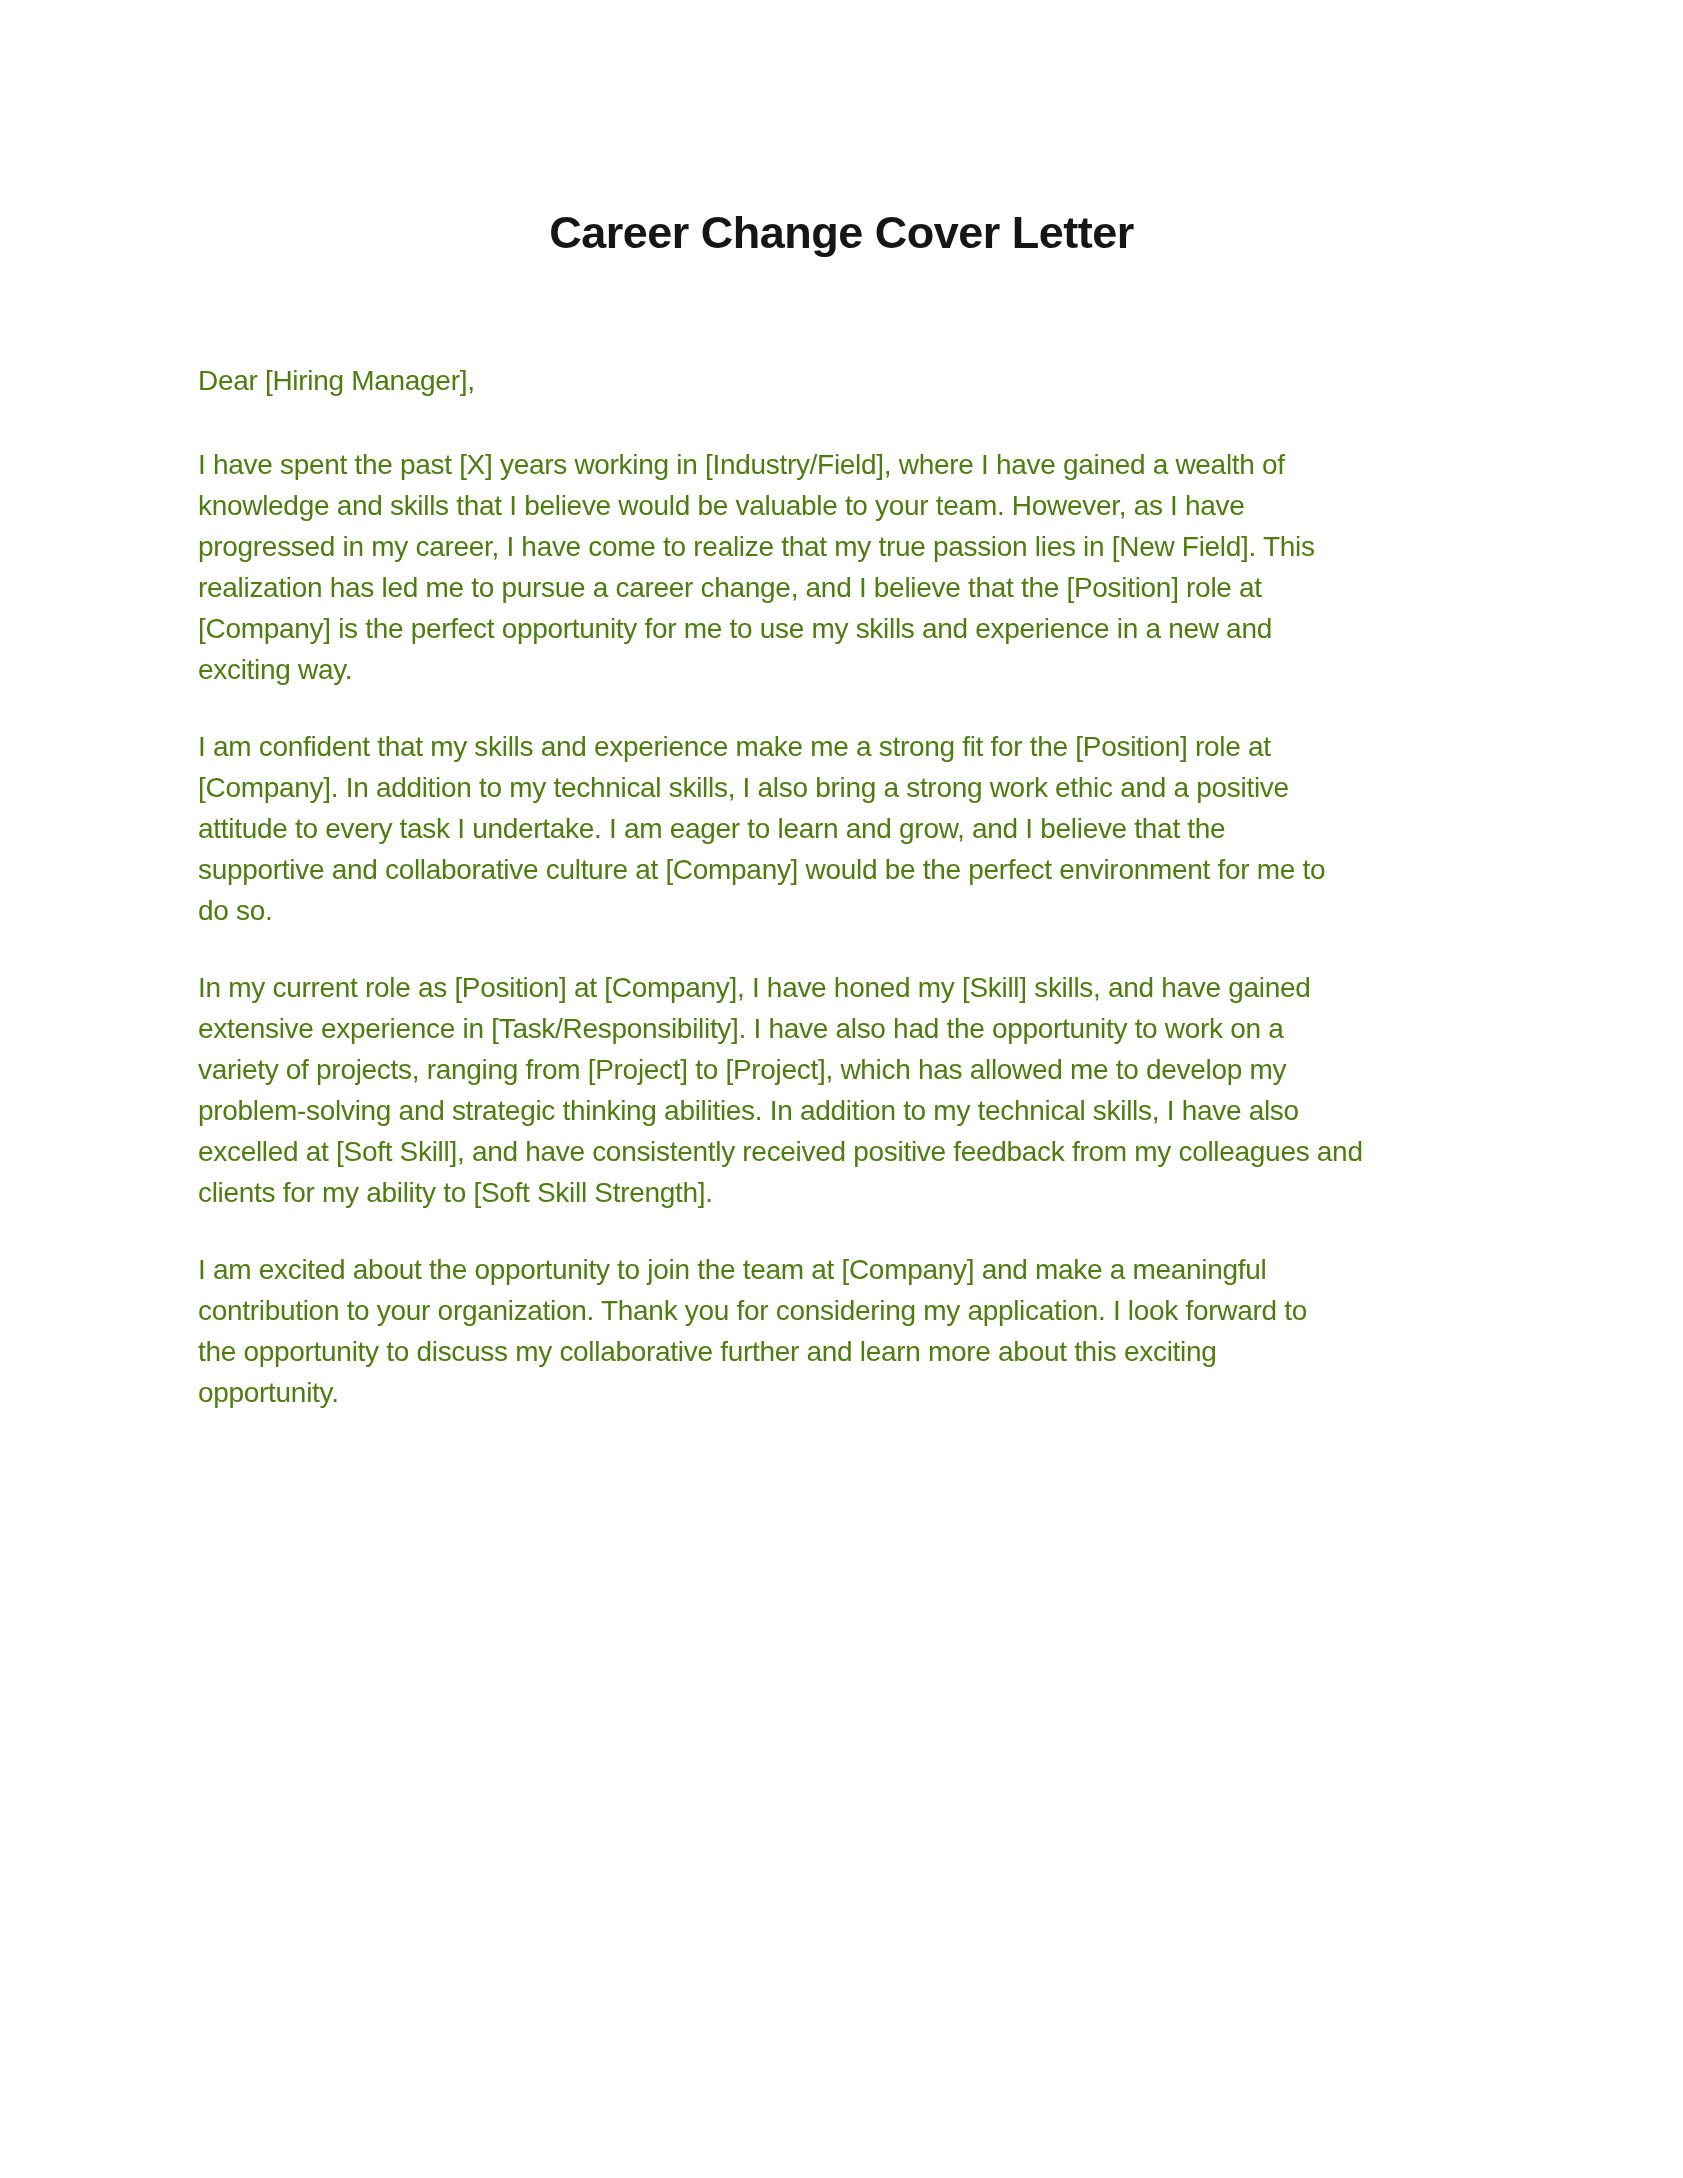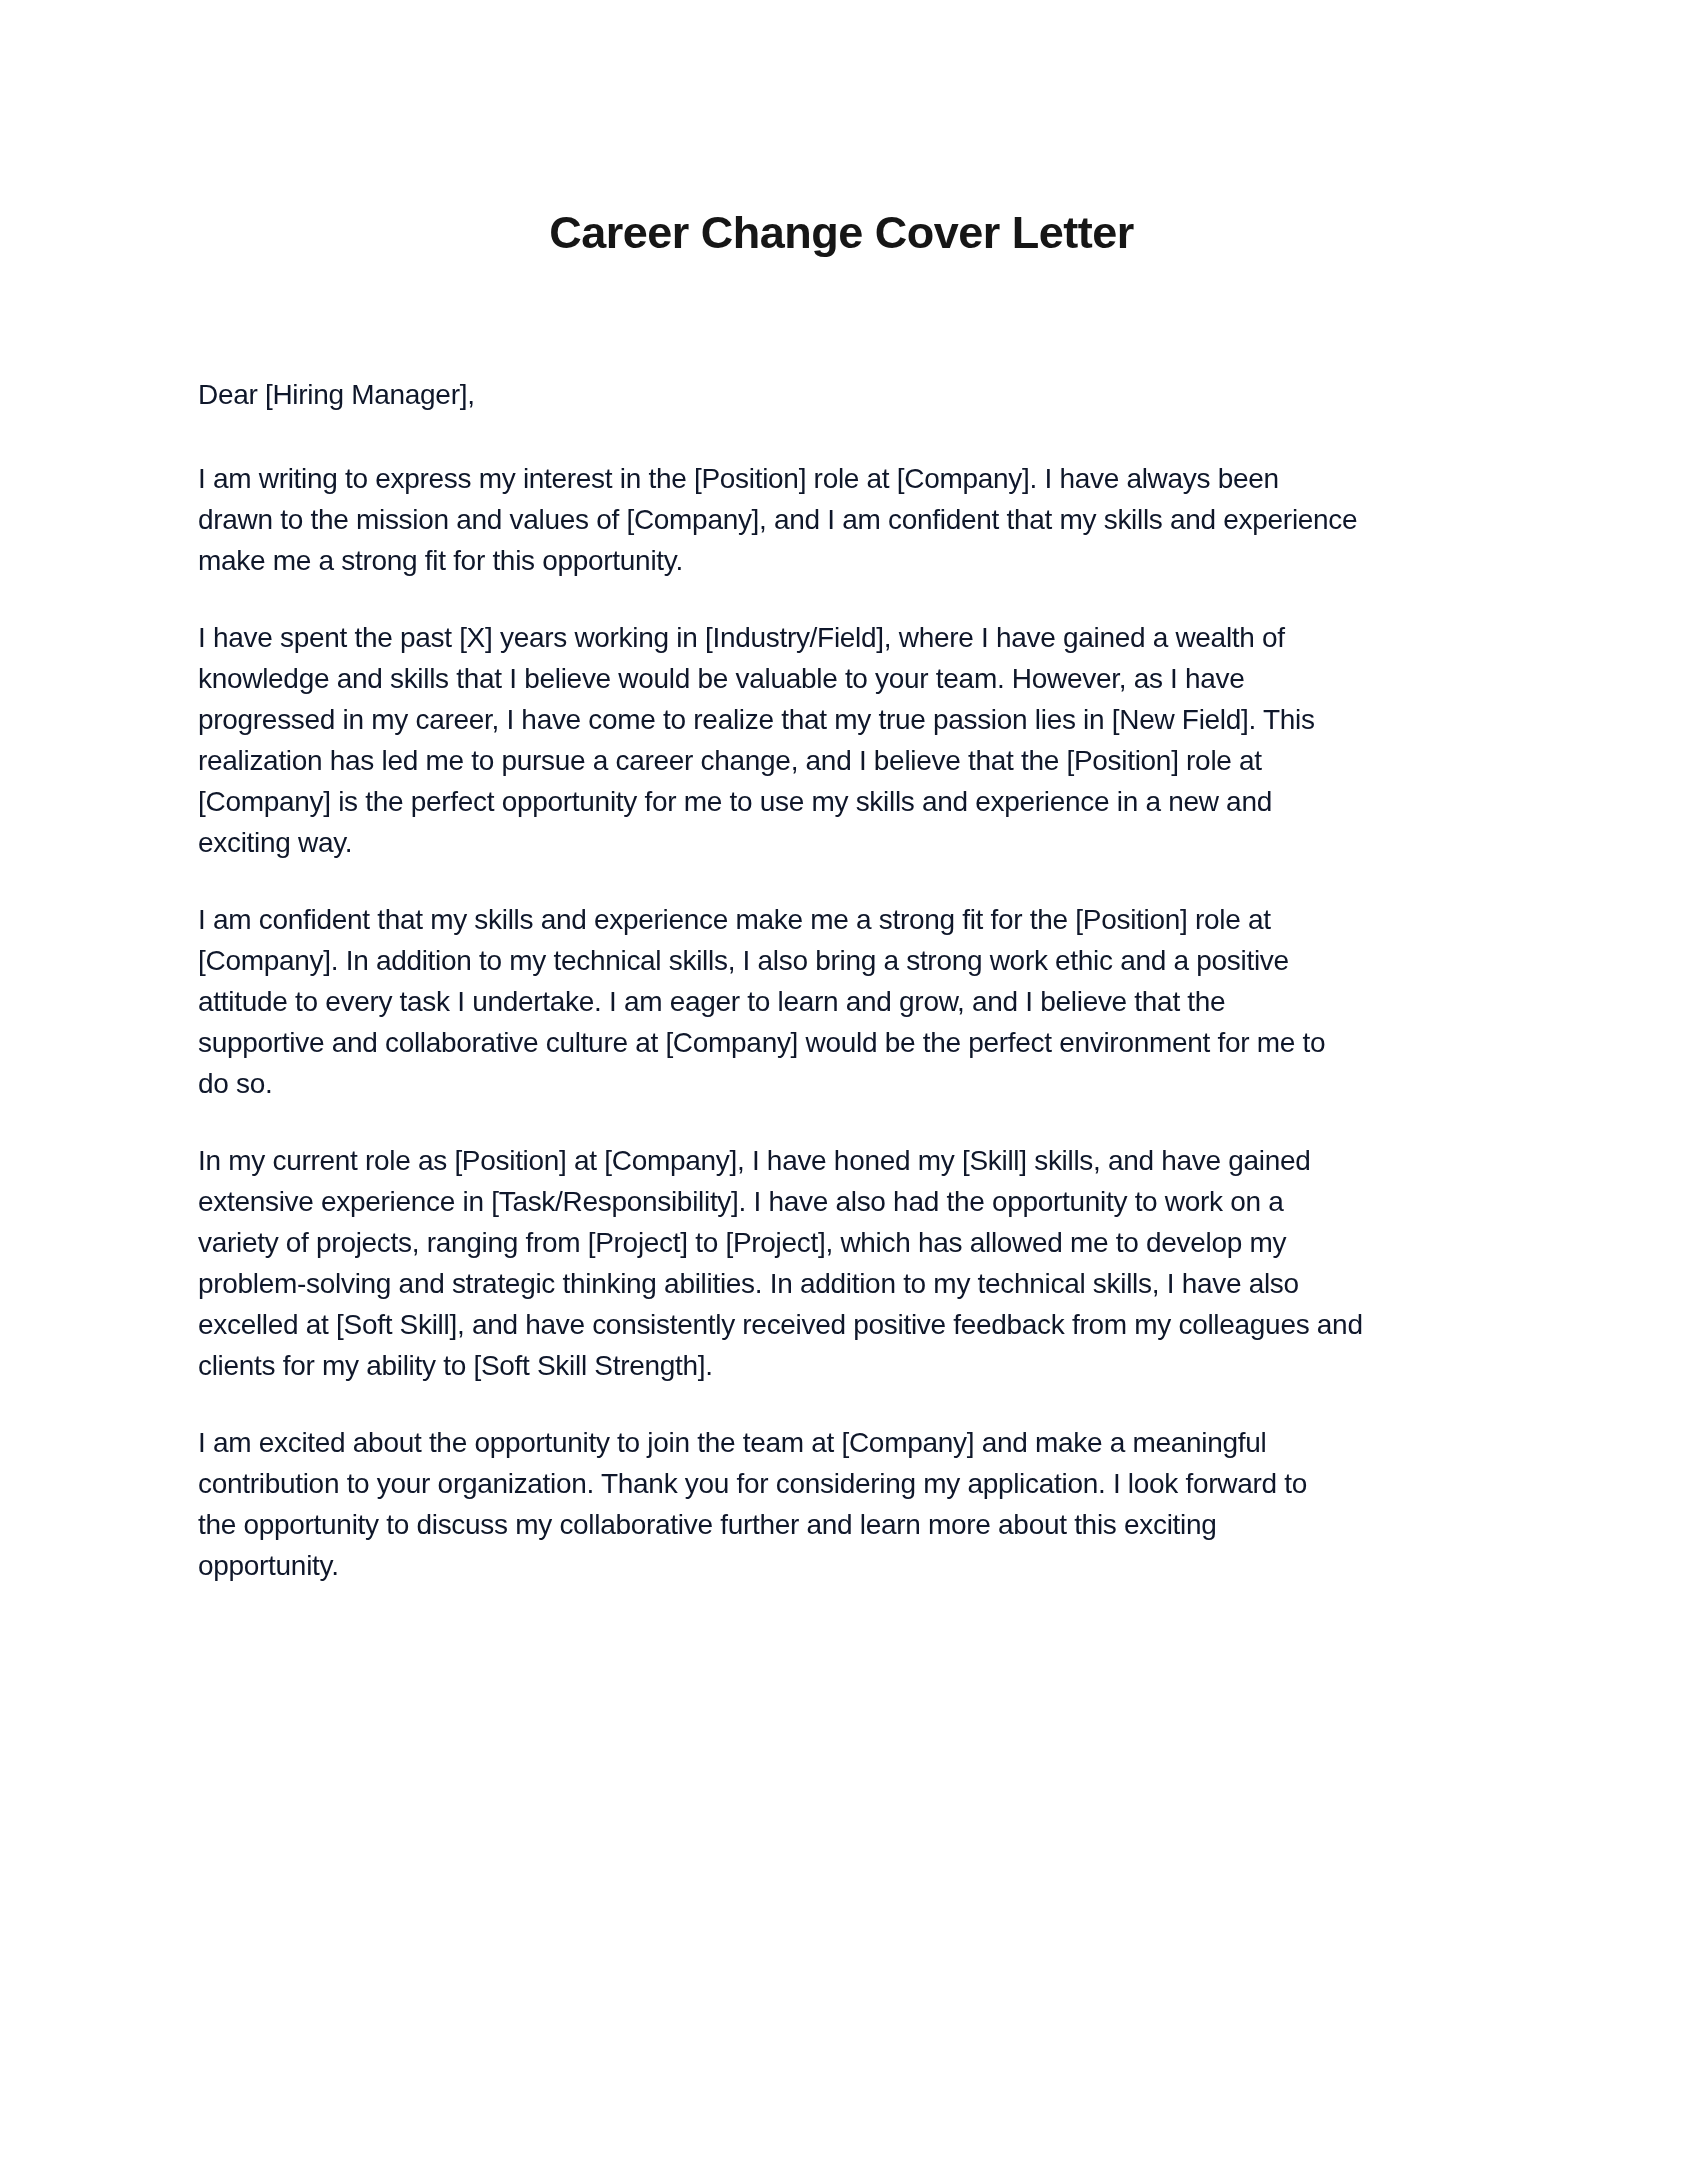--- a/index.html
+++ b/index.html
@@ -29,27 +29,27 @@
       margin: 0;
       text-align: center;
       font-size: 45px;
       line-height: 45px;
       font-weight: 700;
       color: #161616;
       letter-spacing: -0.5px;
     }
     .letter {
       position: absolute;
-      top: 374px;
+      top: 360px;
       left: 198px;
       width: 1346px;
       font-size: 28px;
       line-height: 41px;
       letter-spacing: -0.3px;
-      color: #0f172a;
+      color: #4d7c0f;
     }
     .letter p {
       margin: 0;
       white-space: pre-line;
     }
     .salutation { margin-bottom: 43px !important; }
     .para { margin-bottom: 36px !important; }
     .closing { margin-bottom: 0; }
     .footer-site {
       position: absolute;
@@ -67,23 +67,20 @@
 </head>
 <body>
 
 <div class="page">
 
   <h1 class="doc-title">Career Change Cover Letter</h1>
 
   <div class="letter">
     <p class="salutation">Dear [Hiring Manager],</p>
 
-    <p class="para">I am writing to express my interest in the [Position] role at [Company]. I have always been
-drawn to the mission and values of [Company], and I am confident that my skills and experience
-make me a strong fit for this opportunity.</p>
 
     <p class="para">I have spent the past [X] years working in [Industry/Field], where I have gained a wealth of
 knowledge and skills that I believe would be valuable to your team. However, as I have
 progressed in my career, I have come to realize that my true passion lies in [New Field]. This
 realization has led me to pursue a career change, and I believe that the [Position] role at
 [Company] is the perfect opportunity for me to use my skills and experience in a new and
 exciting way.</p>
 
     <p class="para">I am confident that my skills and experience make me a strong fit for the [Position] role at
 [Company]. In addition to my technical skills, I also bring a strong work ethic and a positive

